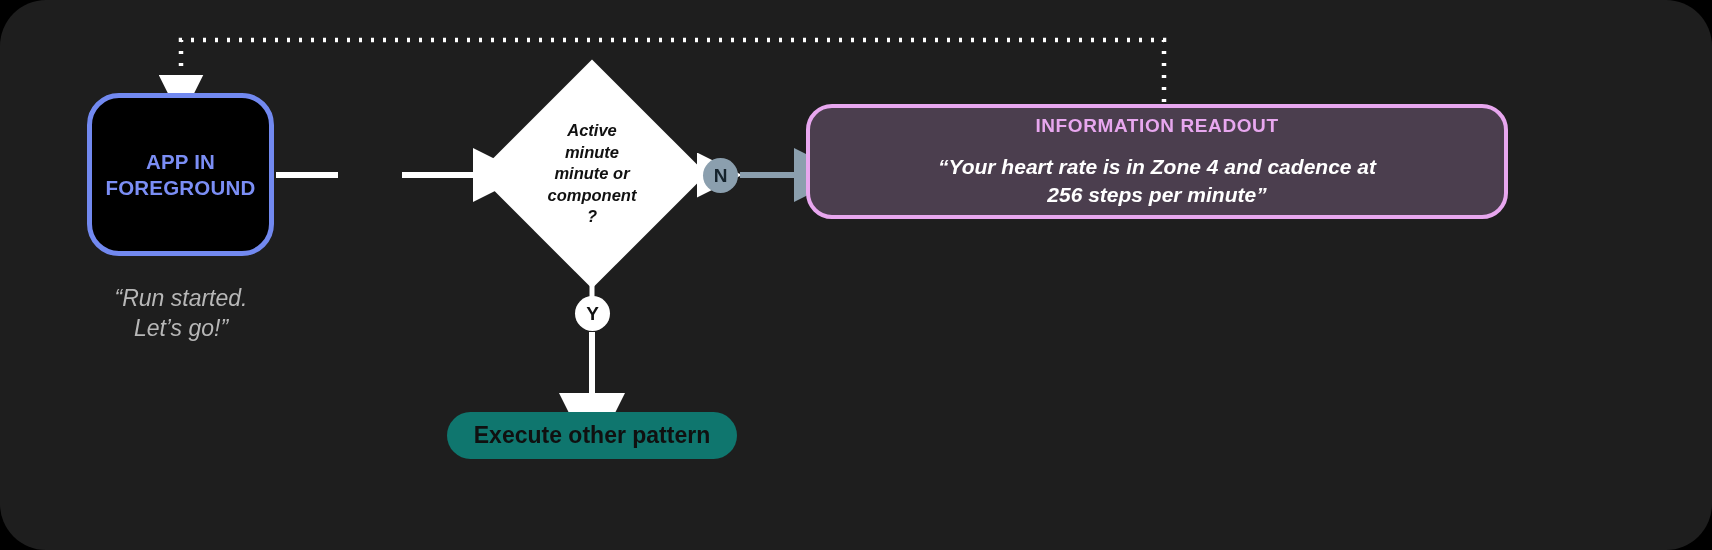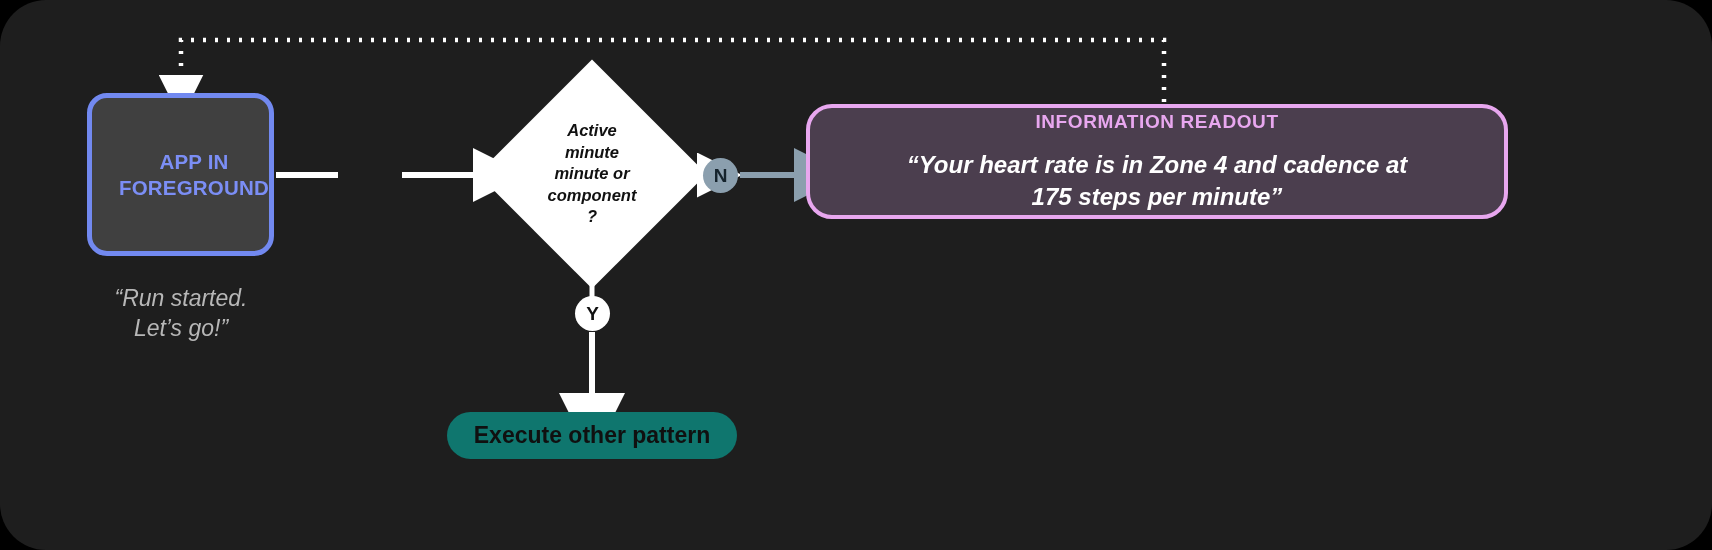--- a/index.html
+++ b/index.html
@@ -22,26 +22,26 @@
     border-radius: 46px;
     overflow: hidden;
   }
 
   
   #app-node {
     position: absolute;
     left: 87px; top: 93px;
     width: 187px; height: 163px;
     box-sizing: border-box;
-    background: #404040;
+    background: #000000;
     border: 5px solid #7289f0;
-    border-radius: 20px;
-    display: flex;
-    align-items: center;
-    justify-content: flex-end;
+    border-radius: 32px;
+    display: flex;
+    align-items: center;
+    justify-content: center;
   }
   #app-node .label {
     color: #7b8ef5;
     font-size: 20.5px;
     font-weight: bold;
     line-height: 1.25;
     text-align: center;
     letter-spacing: .2px;
   }
 
@@ -134,21 +134,21 @@
   }
   #readout .ro-title {
     color: #e8a7ef;
     font-size: 19px;
     font-weight: bold;
     letter-spacing: .6px;
     margin-bottom: 16px;
   }
   #readout .ro-body {
     color: #ffffff;
-    font-size: 24px;
+    font-size: 21px;
     font-style: italic;
     font-weight: bold;
     line-height: 1.33;
     text-align: center;
     width: 620px;
   }
 
   
   #execute-pill {
     position: absolute;
@@ -233,19 +233,19 @@
     </div>
   </div>
 
   <div class="badge" id="badge-n">N</div>
   <div class="badge" id="badge-y">Y</div>
 
   <div id="readout">
     <div class="ro-title">INFORMATION READOUT</div>
     <div class="ro-body">
       <span>“Your heart rate is in Zone 4 and cadence at</span><br>
-      <span>175 steps per minute”</span>
+      <span>256 steps per minute”</span>
     </div>
   </div>
 
   <div id="execute-pill">Execute other pattern</div>
 
 </div>
 
 </body></html>

